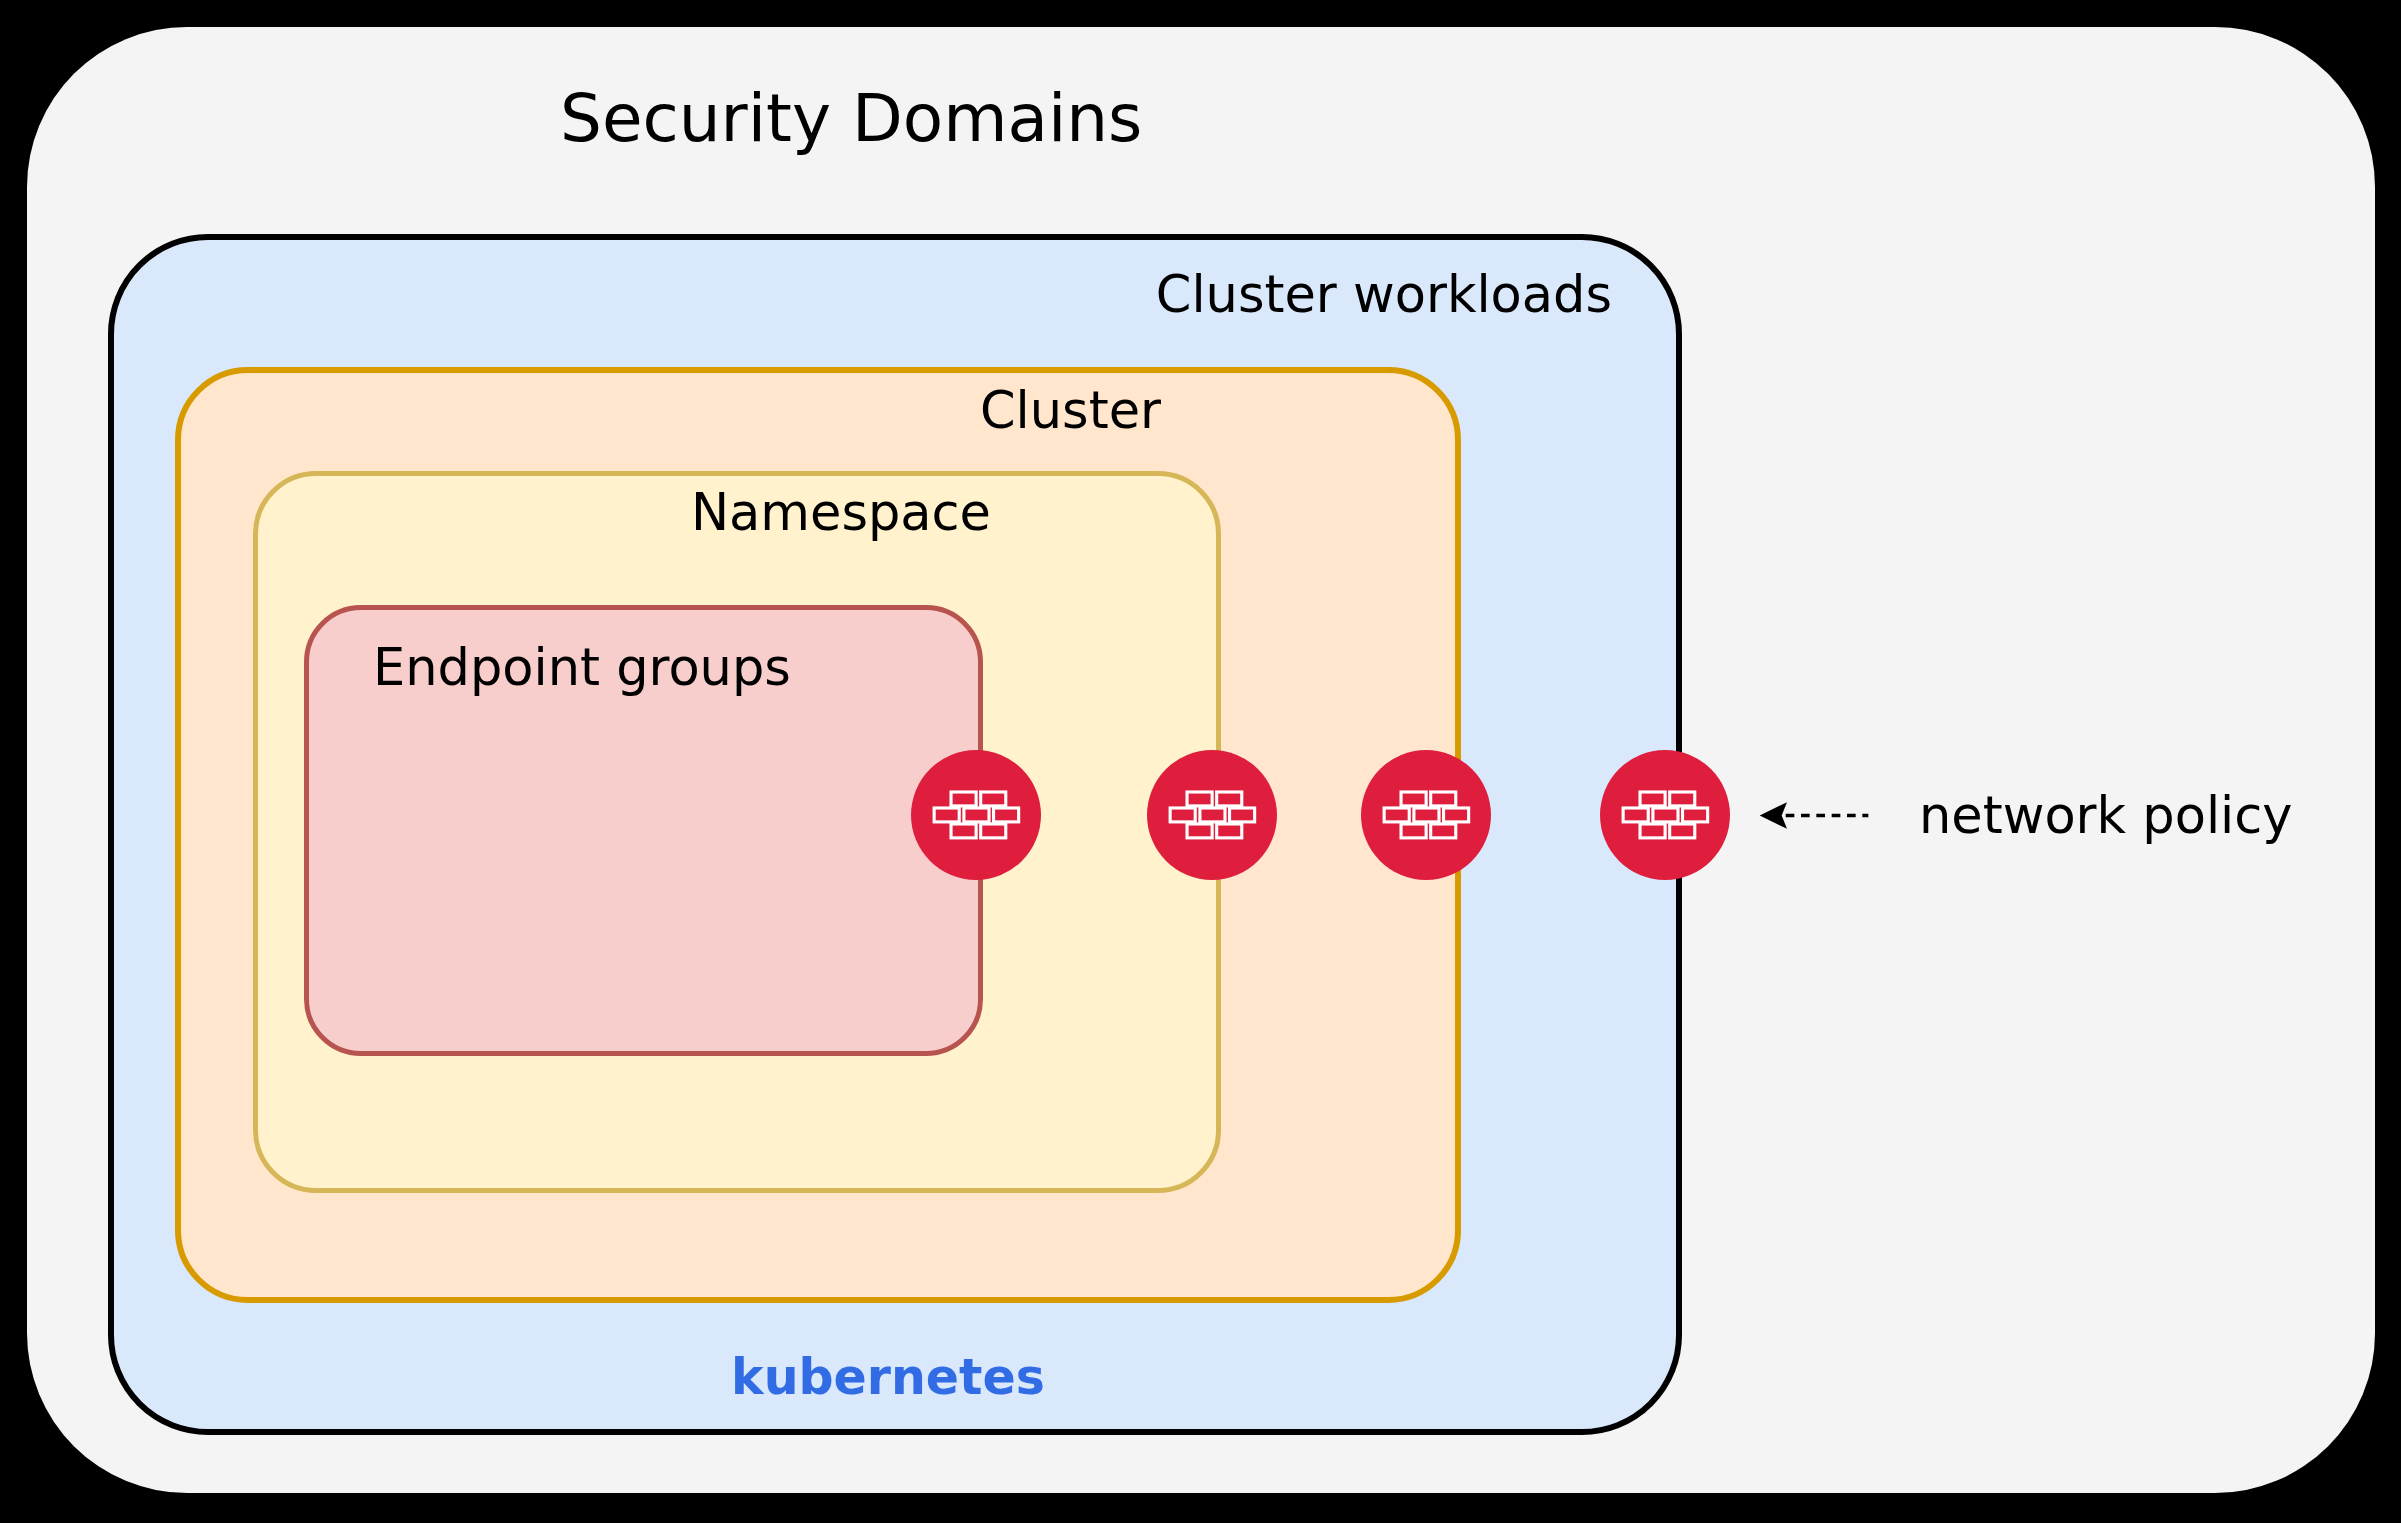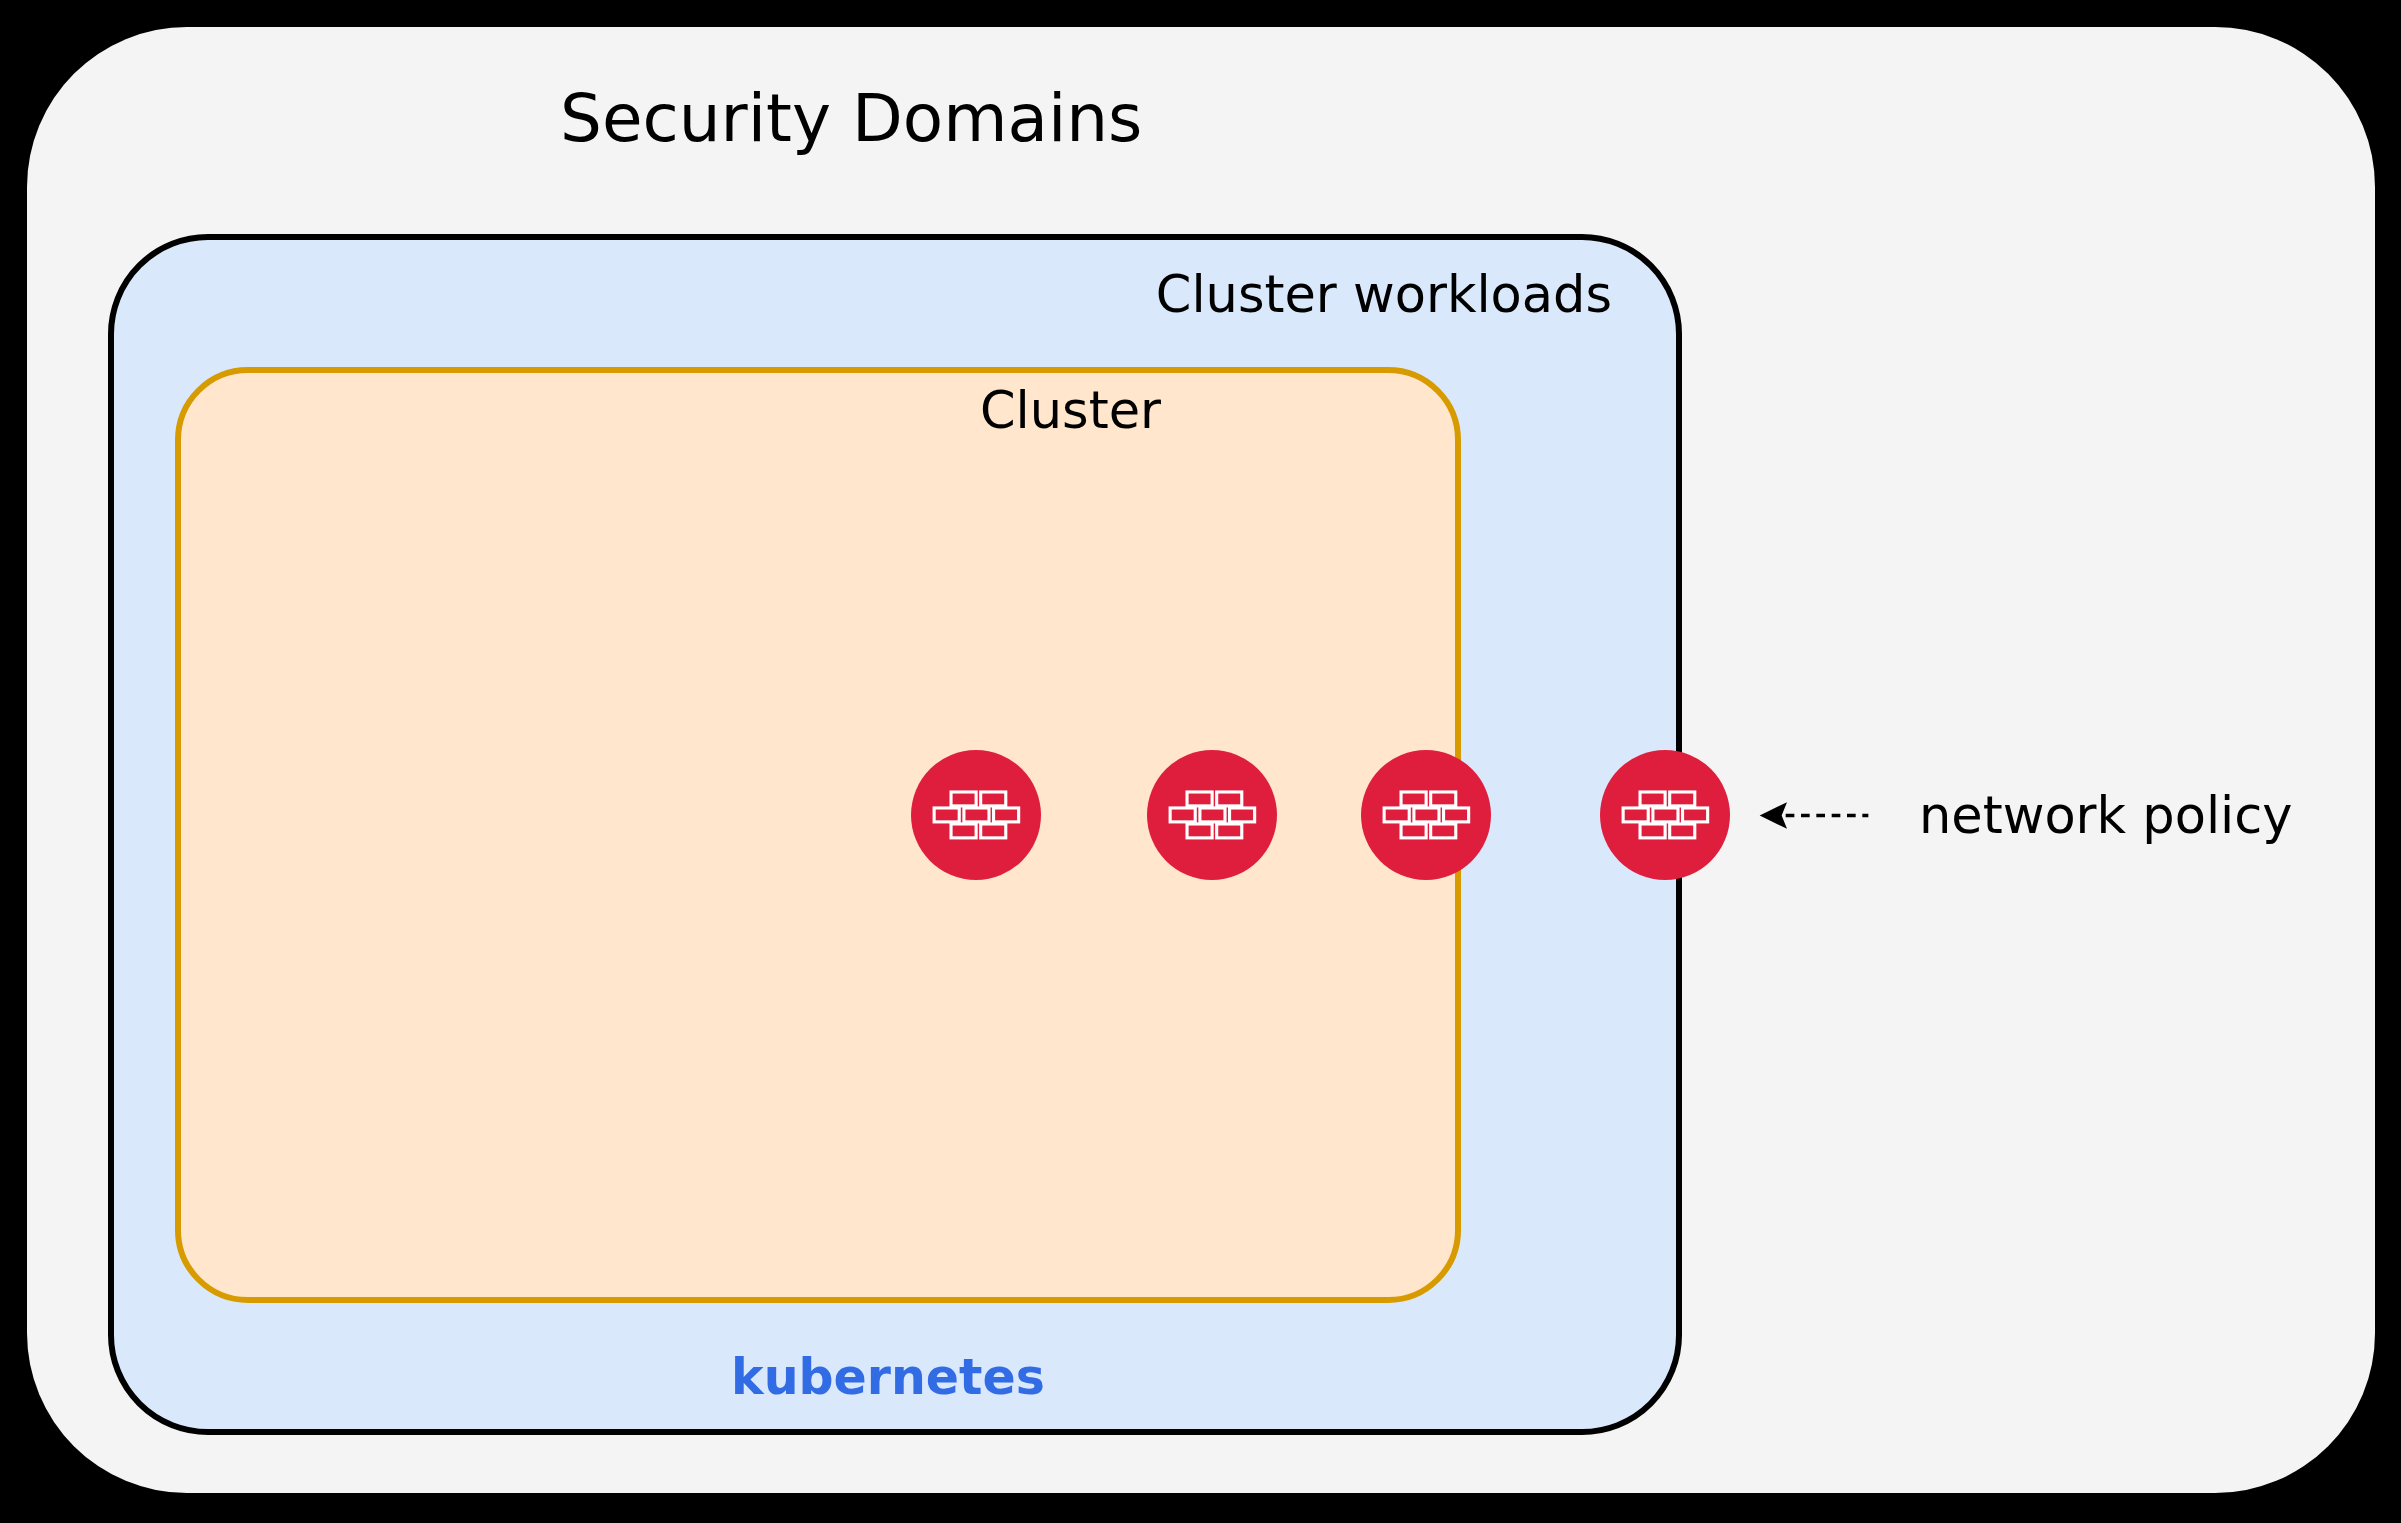--- a/index.html
+++ b/index.html
@@ -62,20 +62,27 @@
   <div class="canvas-bg"></div>
 
   <div class="diagram-title">Security Domains</div>
 
   <div class="box box-cluster">
     <div class="box-label label-cluster">Cluster workloads</div>
 
     <div class="box box-tenant">
       <div class="box-label label-tenant">Cluster</div>
 
+      <div class="box box-namespace">
+        <div class="box-label label-namespace">Namespace</div>
+
+        <div class="box box-endpoint">
+          <div class="box-label label-endpoint">Endpoint groups</div>
+        </div>
+      </div>
     </div>
 
     <div class="kubernetes">kubernetes</div>
   </div>
 
   <div class="firewall fw-1">
     <svg viewBox="0 0 100 100" aria-hidden="true">
       <circle cx="50" cy="50" r="50"></circle>
       <g>
         <rect x="30.8" y="32.3" width="19.3" height="10.7"></rect>

